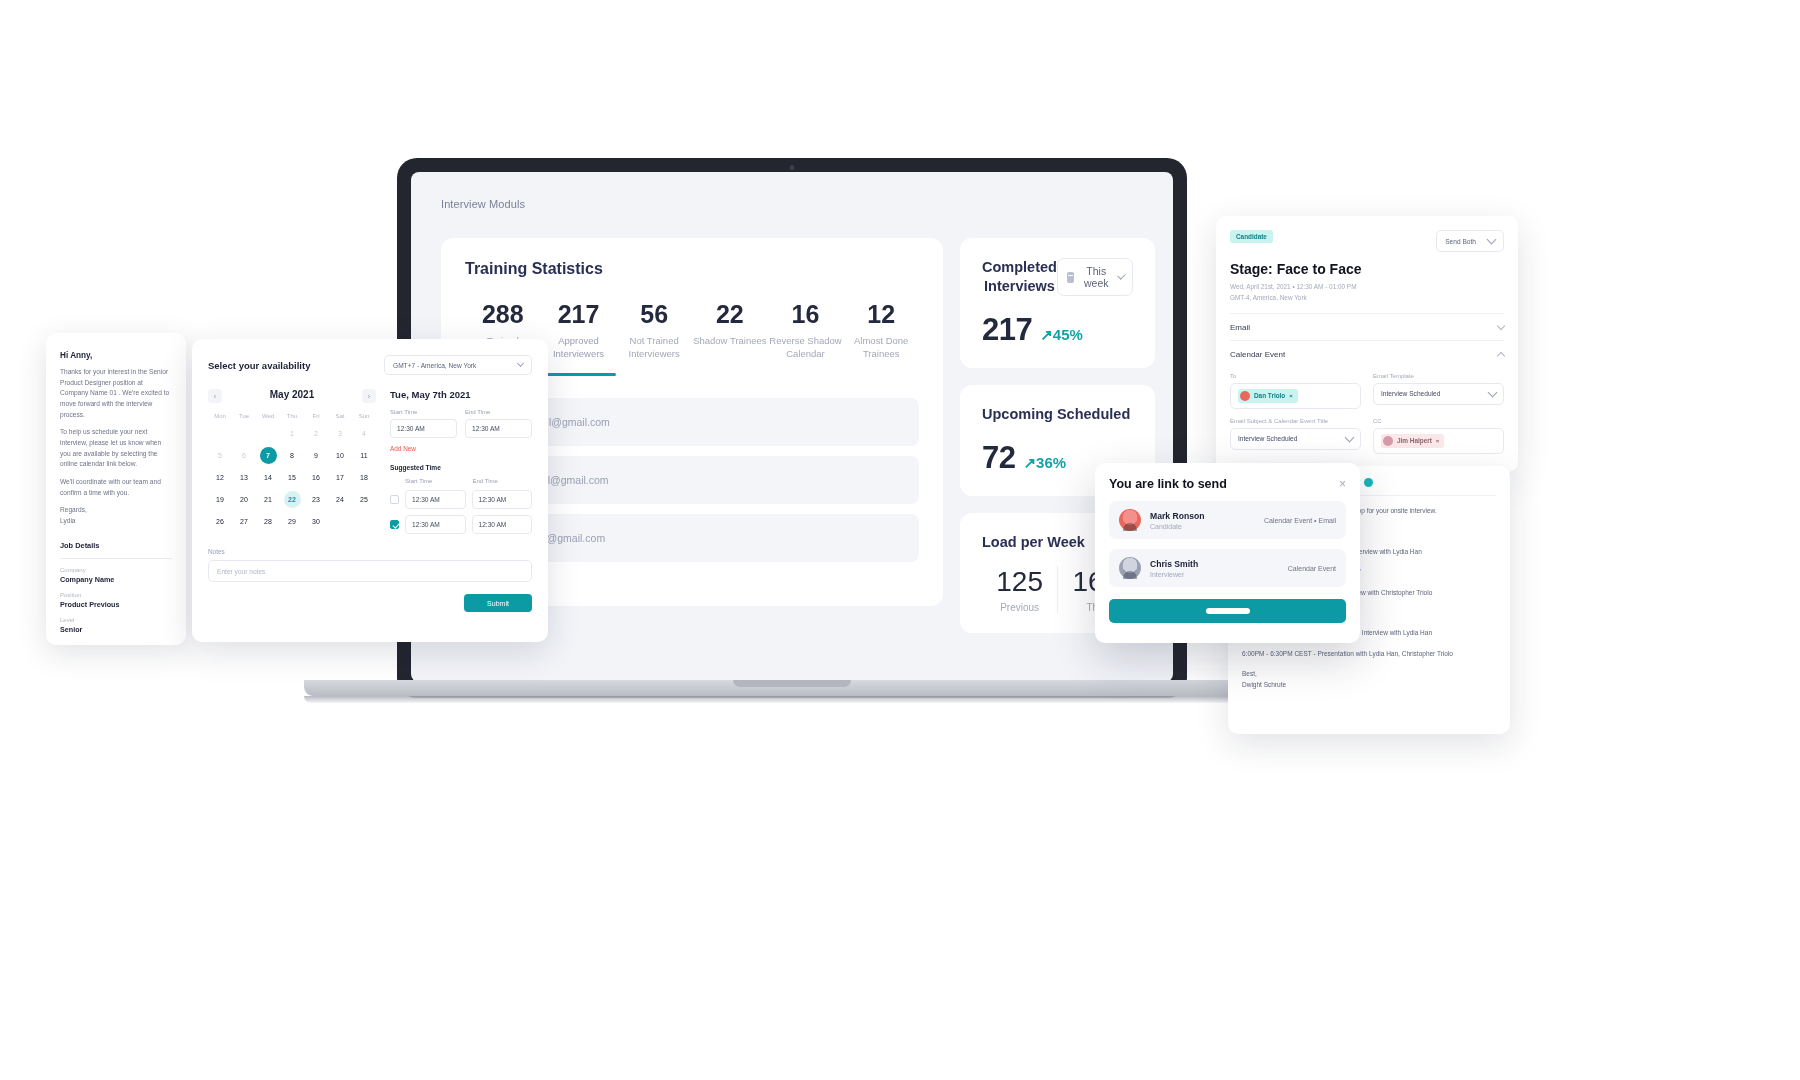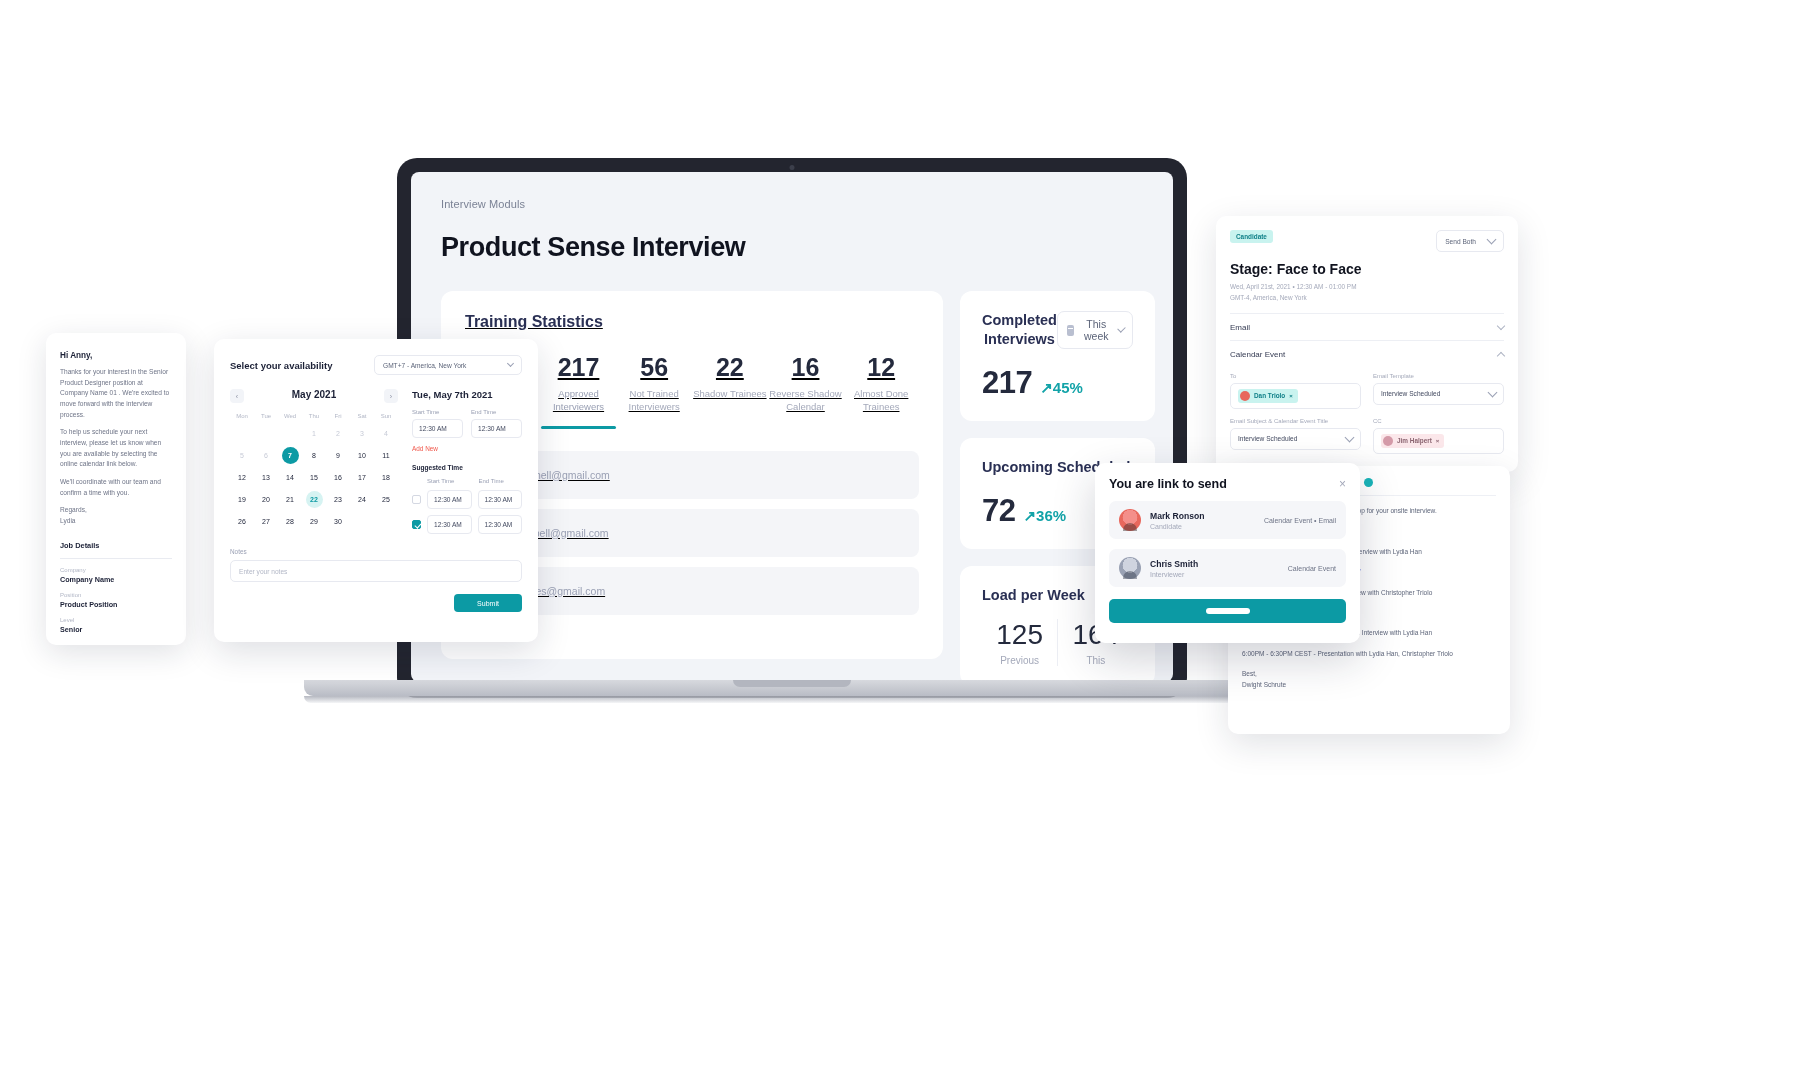--- a/index.html
+++ b/index.html
@@ -27,21 +27,21 @@
   }
   .screen-inner { padding:26px 30px 0 30px; }
   .crumb { font-size:11px; color:#7b8295; letter-spacing:.1px; }
   .screen-title { font-size:27px; font-weight:700; color:#10131f; margin-top:22px; letter-spacing:-.4px; }
 
   .dash { display:flex; gap:17px; margin-top:28px; }
   .dash-left { flex:0 0 502px; }
   .dash-right { flex:1; display:flex; flex-direction:column; gap:17px; }
 
   .panel { background:#fff; border-radius:12px; }
-  .panel-pad { padding:22px 24px;text-decoration:underline; }
+  .panel-pad { padding:22px 24px; }
   .panel-title { font-size:16px; font-weight:700; color:#2a3054; }
 
   .stats-row { display:flex; margin-top:24px; }
   .stat { flex:1; text-align:center; }
   .stat-num { font-size:25px; font-weight:700; color:#242a3d; line-height:1; }
   .stat-lbl { font-size:9.5px; color:#a4a9ba; margin-top:8px; line-height:1.35; }
   .stat.active .stat-lbl { color:#9aa0b4; }
   .underline { height:3px; background:#0c9aa4; border-radius:2px; margin-top:12px; }
   .underline.hidden { background:transparent; }
 
@@ -81,22 +81,22 @@
   #letter { position:absolute; left:46px; top:333px; width:140px; height:312px;
             background:#fff; border-radius:10px; box-shadow:0 8px 30px rgba(23,28,57,.13); padding:18px 14px; }
   .lt-hi { font-size:8.2px; font-weight:700; color:#1b2036; }
   .lt-p  { font-size:6.6px; color:#6e7487; line-height:1.62; margin-top:7px; }
   .lt-h  { font-size:7.4px; font-weight:700; color:#1b2036; margin-top:14px; }
   .lt-rule{height:1px;background:#e9ebf1;margin-top:8px;}
   .lt-k  { font-size:6px; color:#b2b7c6; margin-top:8px; }
   .lt-v  { font-size:7.2px; font-weight:700; color:#1b2036; margin-top:2px; }
 
   
-  #avail { position:absolute; left:192px; top:339px; width:324px; height:303px;
-           background:#fff; border-radius:10px; box-shadow:0 10px 34px rgba(23,28,57,.14); padding:16px 16px 14px 16px;margin-left:22px; }
+  #avail { position:absolute; left:192px; top:339px; width:356px; height:303px;
+           background:#fff; border-radius:10px; box-shadow:0 10px 34px rgba(23,28,57,.14); padding:16px 16px 14px 16px; }
   .av-head { display:flex; justify-content:space-between; align-items:center; }
   .av-title { font-size:9.5px; font-weight:700; color:#1b2036; }
   .tz { border:1px solid #e7e9f0; border-radius:5px; font-size:6.6px; color:#5c6479;
         padding:5px 8px; display:flex; align-items:center; gap:16px; width:148px; justify-content:space-between;}
   .tz .chev{width:5px;height:5px;border-width:1.2px;}
   .av-body { display:flex; gap:14px; margin-top:14px; }
   .cal { width:168px; }
   .cal-head { display:flex; align-items:flex-start; justify-content:space-between; }
   .cal-month { font-size:10px; font-weight:700; color:#1b2036; }
   .navbtn { width:14px;height:14px;border-radius:4px;background:#f2f4f8;color:#8b90a3;
@@ -208,34 +208,33 @@
     <div class="lt-p">Regards,</div>
     <div class="lt-p" style="margin-top:0">Lydia</div>
     <div class="lt-h">Job Details</div>
     <div class="lt-rule"></div>
     <div>
       <div class="lt-k">Company</div>
       <div class="lt-v">Company Name</div>
     </div>
     <div>
       <div class="lt-k">Position</div>
-      <div class="lt-v">Product Position</div>
+      <div class="lt-v">Product Previous</div>
     </div>
     <div>
       <div class="lt-k">Level</div>
       <div class="lt-v">Senior</div>
     </div>
   </div>
 
   <div id="laptop">
     <div class="lid">
       <div class="screen">
         <div class="screen-inner">
           <div class="crumb">Interview Moduls</div>
-          <div class="screen-title">Product Sense Interview</div>
 
           <div class="dash">
 
             <div class="dash-left">
               <div class="panel panel-pad">
                 <div class="panel-title">Training Statistics</div>
 
                 <div class="stats-row">
                   <div class="stat">
                     <div class="stat-num">288</div>

